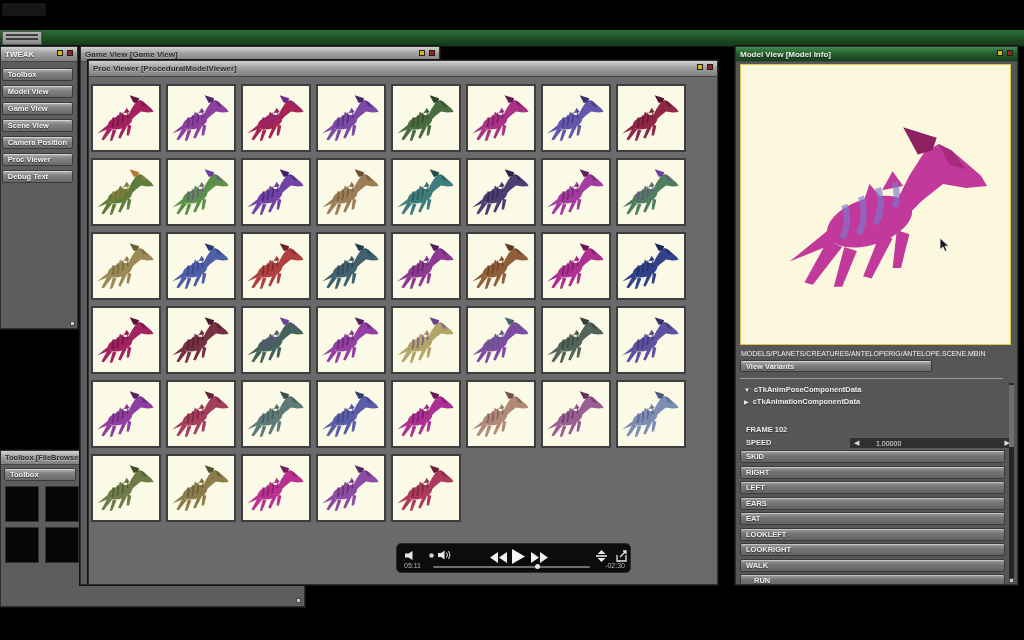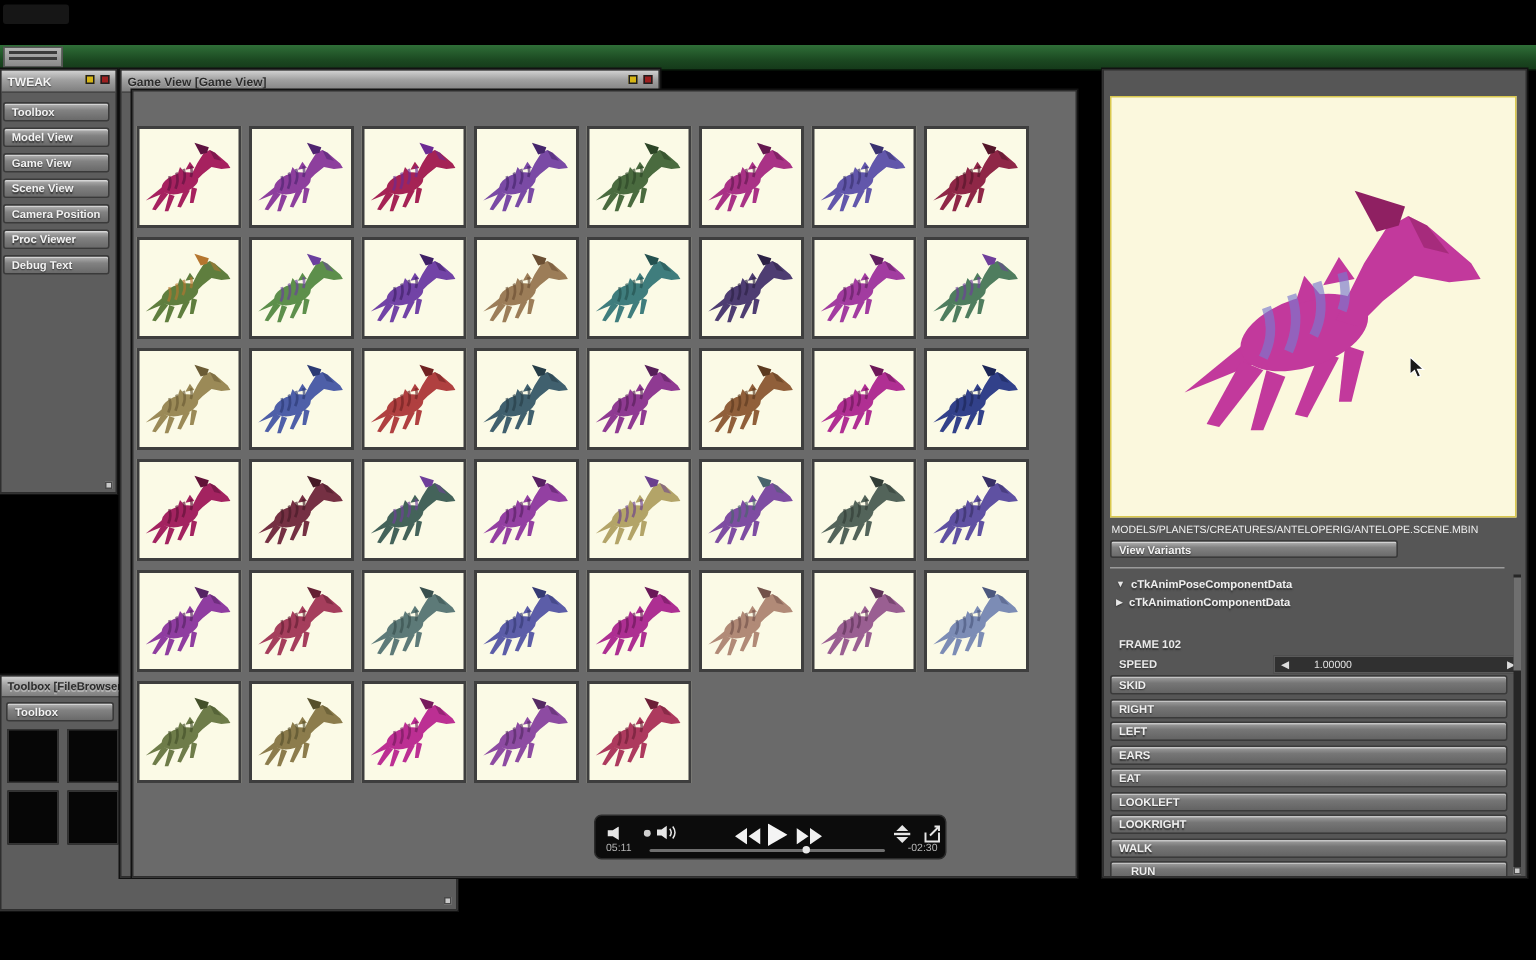--- a/index.html
+++ b/index.html
@@ -137,20 +137,27 @@
   <div class="titlebar">
     <span>Game View  [Game View]</span>
     <span class="tb-controls">
       <span class="tb-btn yellow"></span>
       <span class="tb-btn red"></span>
     </span>
   </div>
 </div>
 
 <div class="window" id="procviewer">
+  <div class="titlebar">
+    <span>Proc Viewer  [ProceduralModelViewer]</span>
+    <span class="tb-controls">
+      <span class="tb-btn yellow"></span>
+      <span class="tb-btn red"></span>
+    </span>
+  </div>
   <div id="creature-grid">
       <div class="cell">
         <svg width="60" height="52" viewBox="0 0 100 80">
     <g fill="#a6215f">
       <polygon points="2,66 24,48 29,55"></polygon>
       <polygon points="20,56 9,76 13,77 27,59"></polygon>
       <polygon points="28,59 23,78 27,78 34,61"></polygon>
       <polygon points="45,53 37,73 41,74 51,55"></polygon>
       <polygon points="53,51 51,69 55,69 59,53"></polygon>
       <ellipse cx="40" cy="47" rx="21" ry="11" transform="rotate(-18 40 47)"></ellipse>
@@ -1215,20 +1222,27 @@
     </svg>
     <span class="ptime" style="left:7px;">05:11</span>
     <div id="ptrack">
       <div id="pdot" style="left: calc(66% - 2px);"></div>
     </div>
     <span class="ptime" style="right:5px;">-02:30</span>
   </div>
 </div>
 
 <div class="window" id="modelview">
+  <div class="titlebar green">
+    <span>Model View  [Model Info]</span>
+    <span class="tb-controls">
+      <span class="tb-btn yellow"></span>
+      <span class="tb-btn red"></span>
+    </span>
+  </div>
 
   <div id="viewport">
     <div id="big-creature" style="position:absolute;left:42px;top:58px;"><svg width="215" height="168" viewBox="0 0 100 80">
     <g fill="#c2399c">
       <polygon points="2,66 24,48 29,55"></polygon>
       <polygon points="20,56 9,76 13,77 27,59"></polygon>
       <polygon points="28,59 23,78 27,78 34,61"></polygon>
       <polygon points="45,53 37,73 41,74 51,55"></polygon>
       <polygon points="53,51 51,69 55,69 59,53"></polygon>
       <ellipse cx="40" cy="47" rx="21" ry="11" transform="rotate(-18 40 47)"></ellipse>

